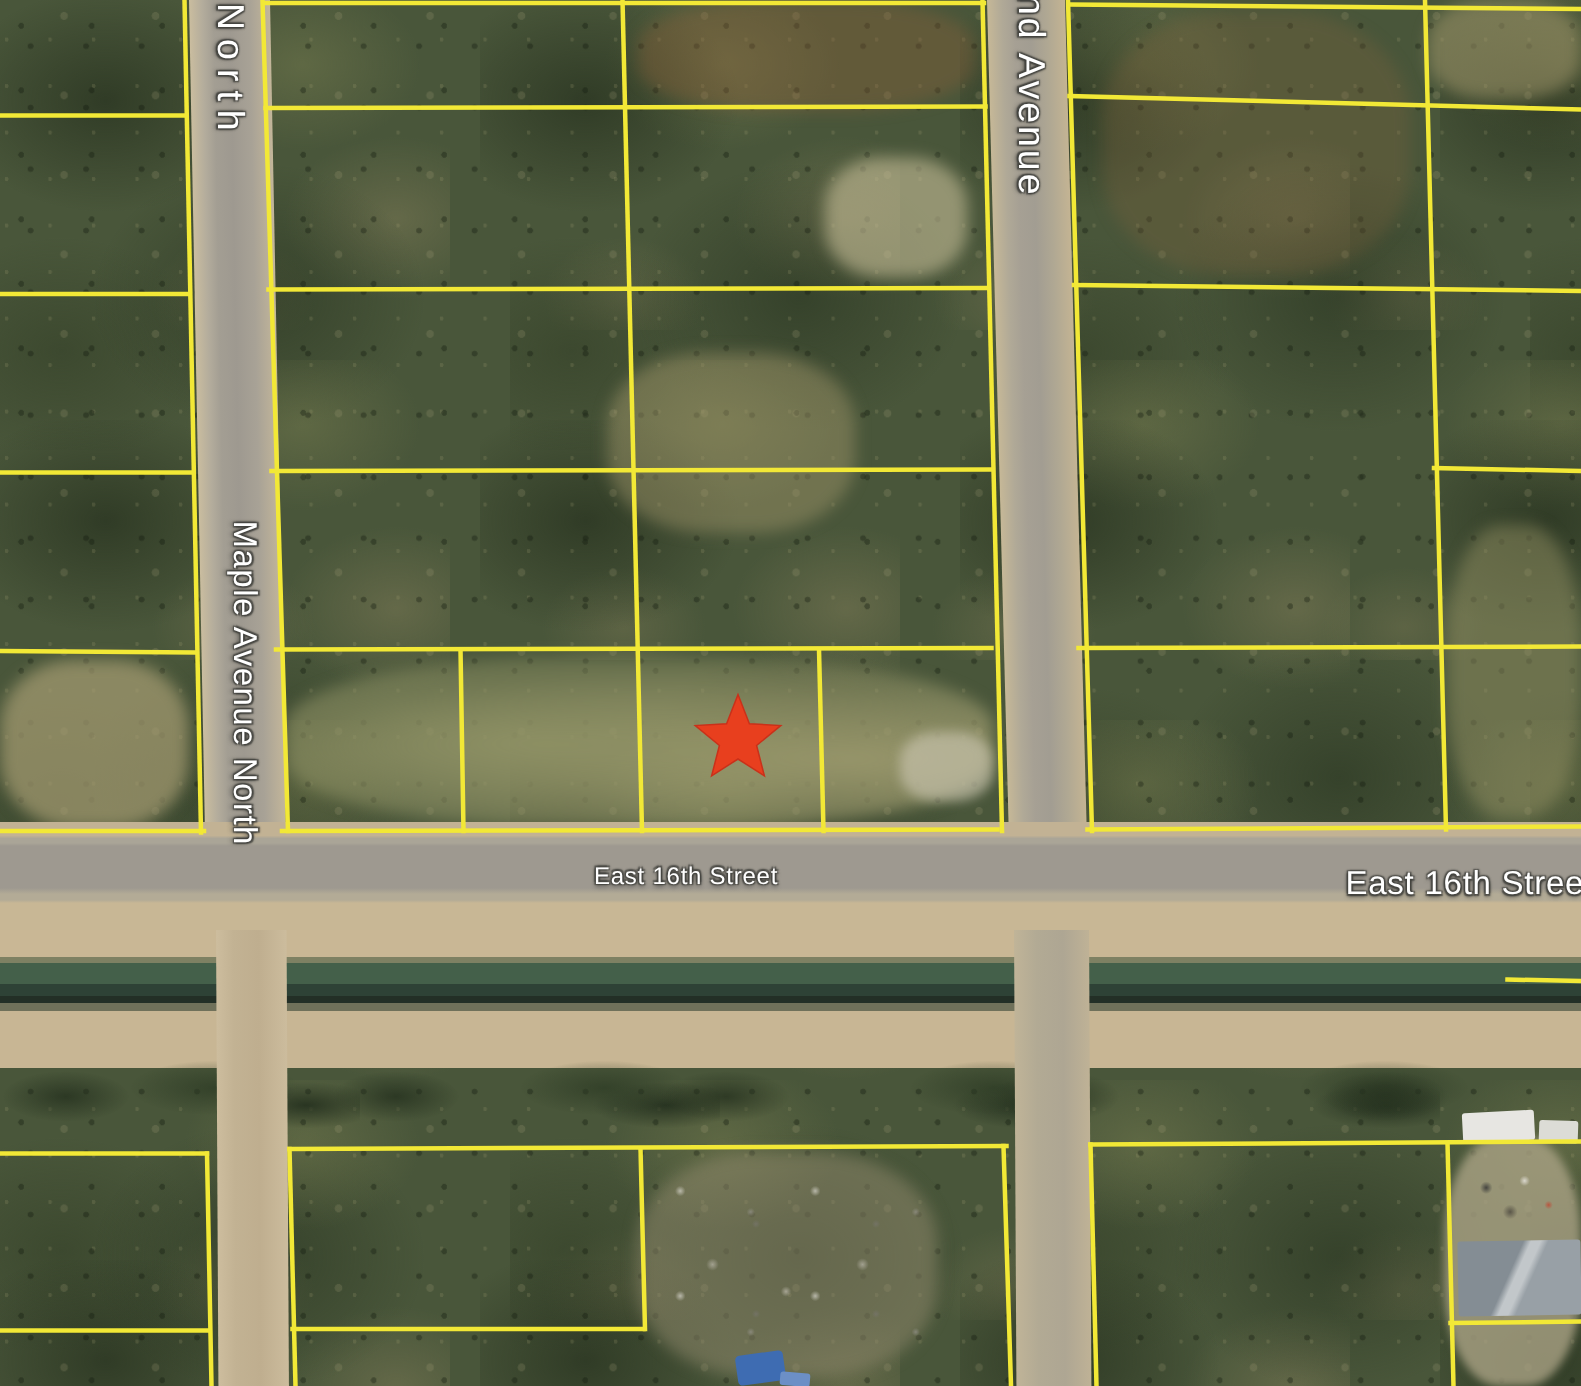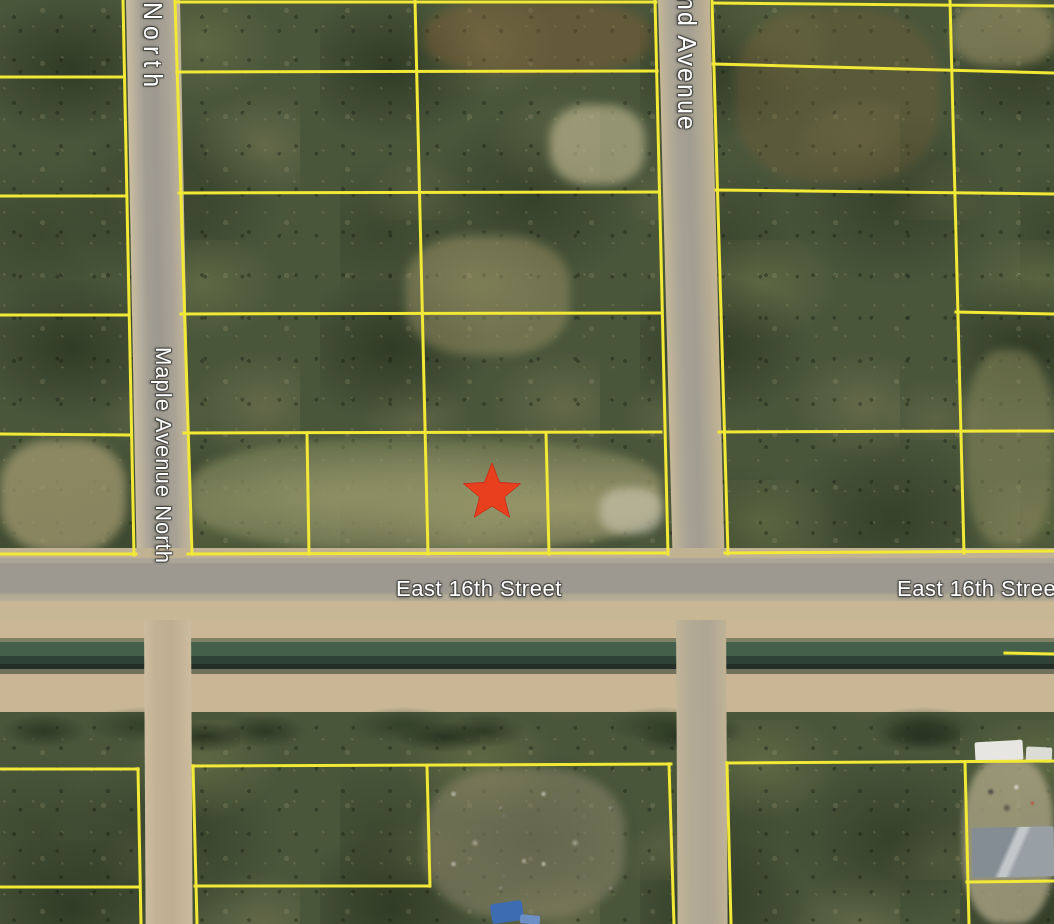--- a/index.html
+++ b/index.html
@@ -96,21 +96,21 @@
 
   
   .maplabel{position:absolute;color:#fff;white-space:nowrap;font-weight:400;
     text-shadow:-1px -1px 1px rgba(66,66,62,.9),1px -1px 1px rgba(66,66,62,.9),
                 -1px 1px 1px rgba(66,66,62,.9),1px 1px 1px rgba(66,66,62,.9),
                 0 2px 3px rgba(60,60,56,.6);}
   .vert{transform:rotate(90deg);transform-origin:0 0;}
   .lbl-north{left:167px;top:2px;font-size:25px;letter-spacing:6px;}
   .lbl-maple{left:176px;top:347px;font-size:22px;letter-spacing:1px;}
   .lbl-ave{left:701px;top:-4px;font-size:25px;letter-spacing:2px;}
-  .lbl-e16c{left:396px;top:576px;font-size:22px;letter-spacing:.5px;text-align:center;}
+  .lbl-e16c{left:396px;top:576px;font-size:16px;letter-spacing:.5px;text-align:center;}
   .lbl-e16r{left:897px;top:576px;font-size:22px;letter-spacing:.5px;}
 </style>
 </head>
 <body>
 
 <div class="map">
 
   <div class="abs veg"></div>
   <div class="abs speckle"></div>
 

